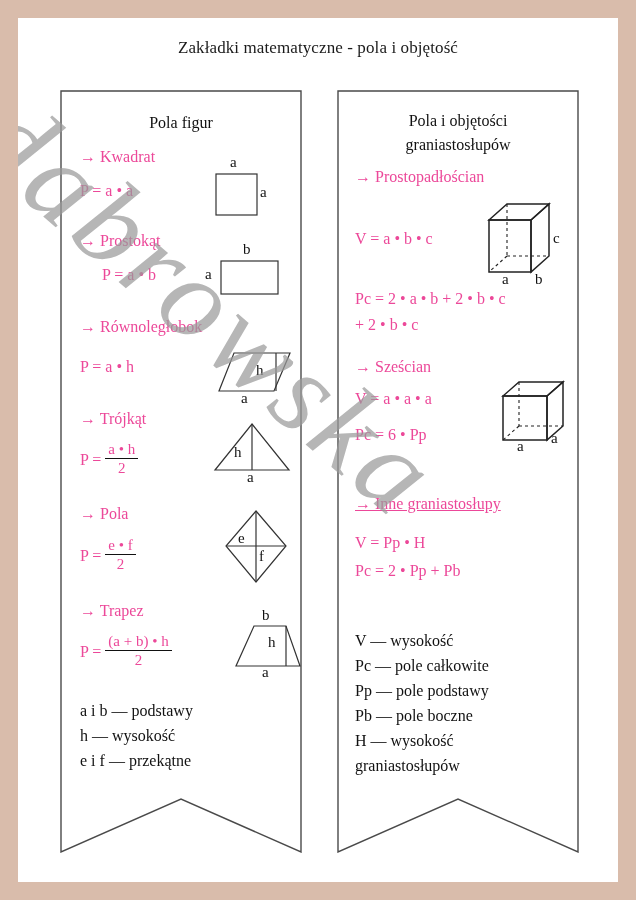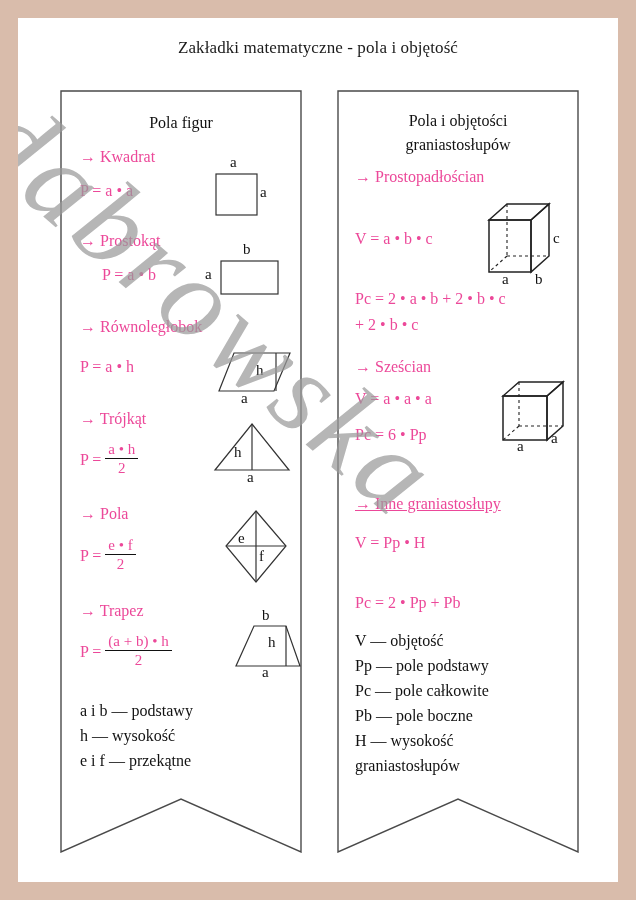--- a/index.html
+++ b/index.html
@@ -242,26 +242,26 @@
           <line x1="24" y1="4" x2="24" y2="48" stroke="#222" stroke-width="1.1" stroke-dasharray="3,3"></line>
           <line x1="24" y1="48" x2="68" y2="48" stroke="#222" stroke-width="1.1" stroke-dasharray="3,3"></line>
           <line x1="24" y1="48" x2="8" y2="62" stroke="#222" stroke-width="1.1" stroke-dasharray="3,3"></line>
         </svg>
         <span class="lbl" style="left:22px;top:60px;">a</span>
         <span class="lbl" style="left:56px;top:52px;">a</span>
       </div>
 
       <div class="row" style="left:18px;top:405px;text-decoration:underline;">→ Inne graniastosłupy</div>
       <div class="row" style="left:18px;top:444px;">V = Pp • H</div>
-      <div class="row" style="left:18px;top:504px;">Pc = 2 • Pp + Pb</div>
+      <div class="row" style="left:18px;top:472px;">Pc = 2 • Pp + Pb</div>
 
       <div class="legend" style="left:18px;top:538px;">
-        <div>V — objętość</div>
+        <div>V — wysokość</div>
+        <div>Pc — pole całkowite</div>
         <div>Pp — pole podstawy</div>
-        <div>Pc — pole całkowite</div>
         <div>Pb — pole boczne</div>
         <div>H — wysokość</div>
         <div>graniastosłupów</div>
       </div>
     </div>
   </div>
 
   <div id="watermark">
     <span class="wm">dabrowska</span>
   </div>

